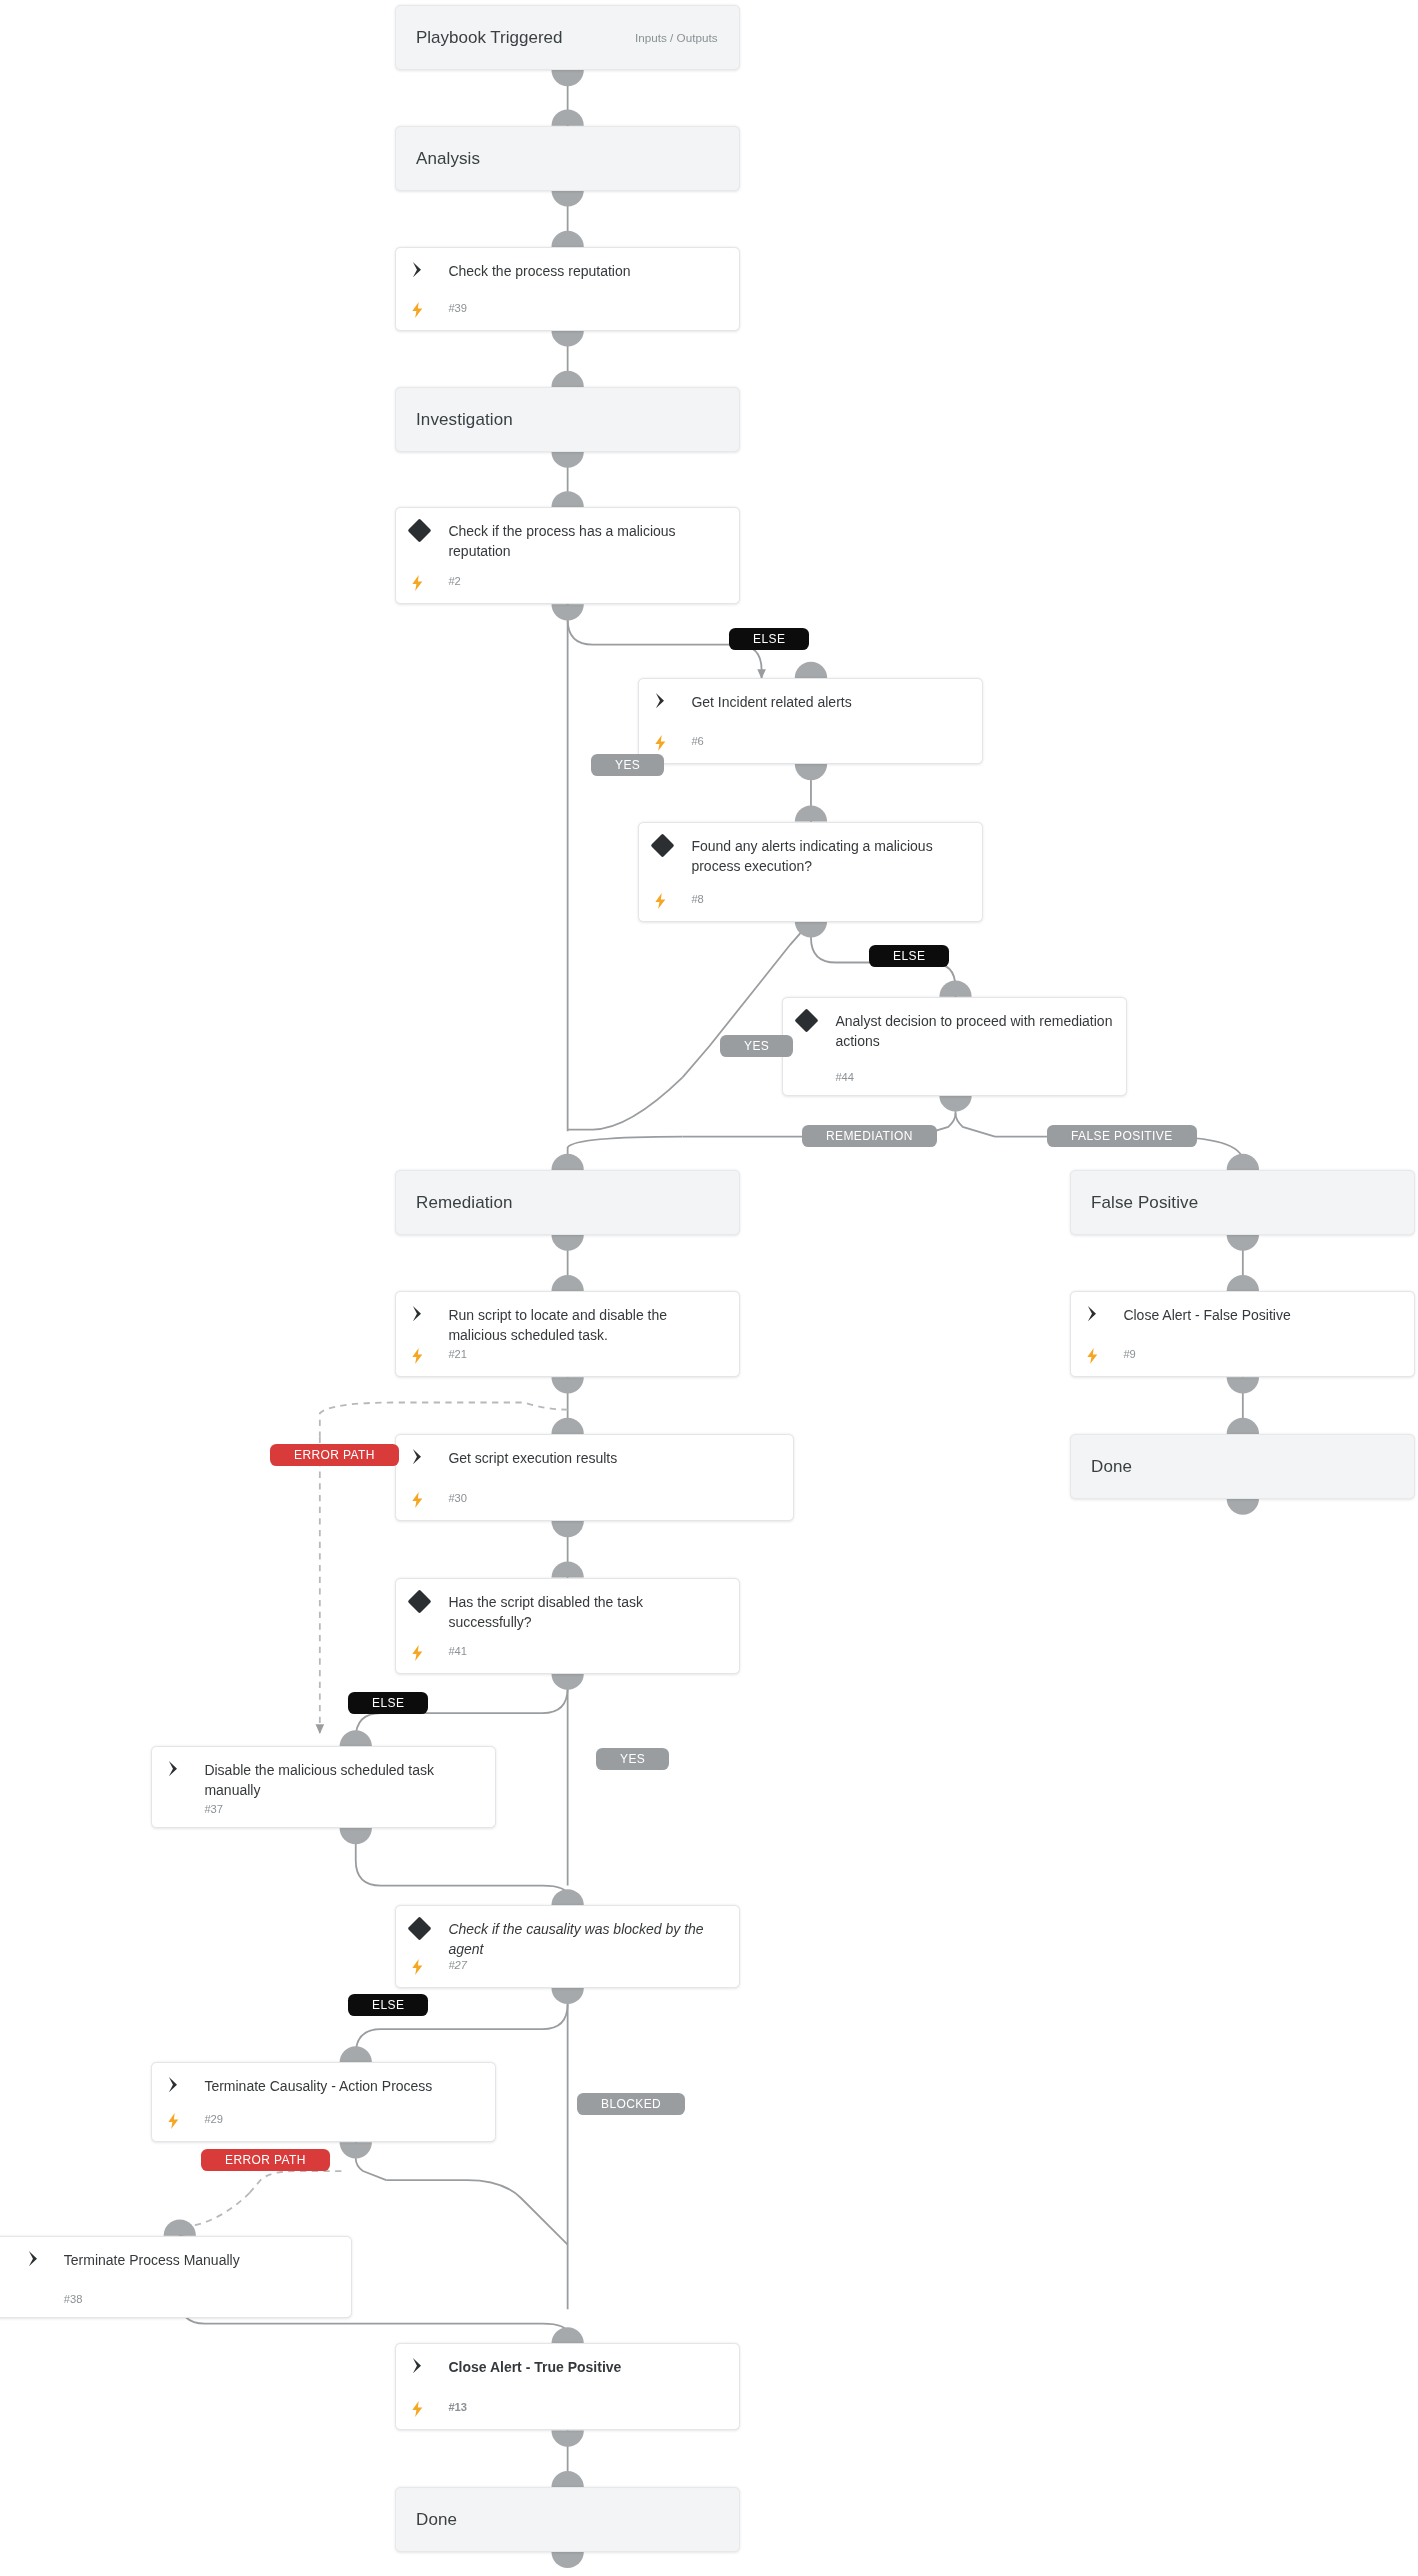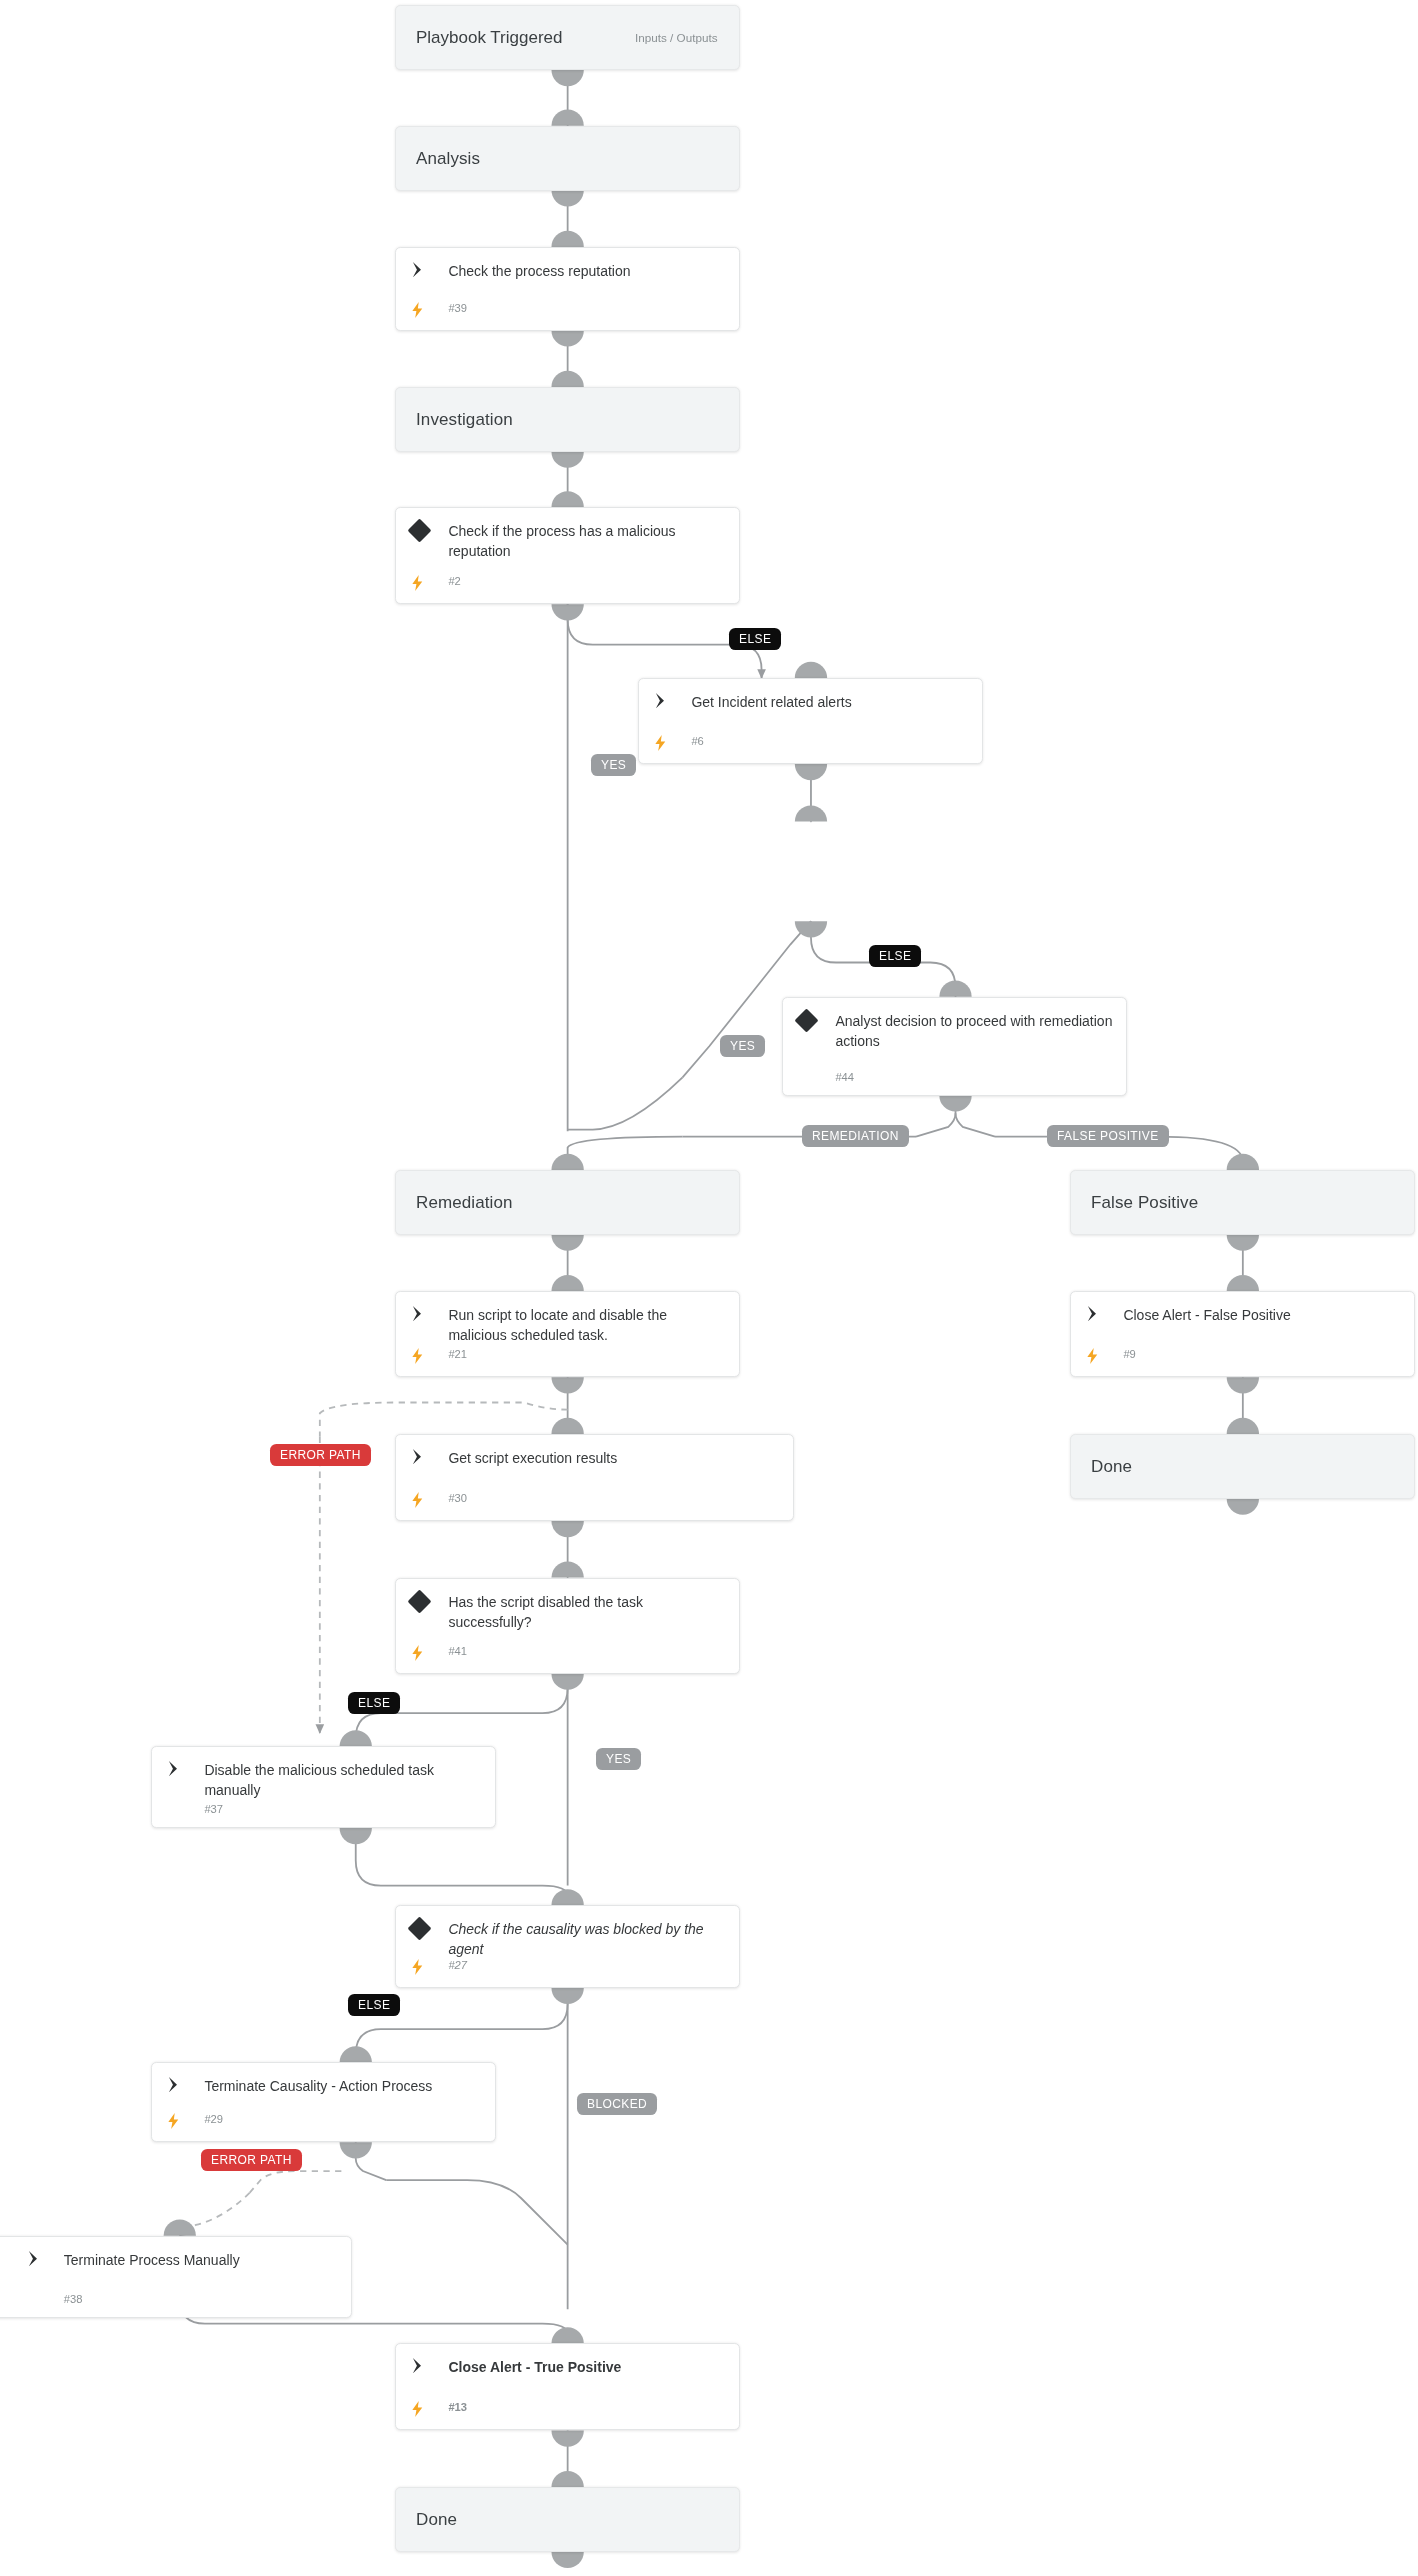--- a/index.html
+++ b/index.html
@@ -126,21 +126,21 @@
   .badge {
     position: absolute;
     box-sizing: border-box;
     height: 22.4px;
     line-height: 22.4px;
     border-radius: 6.3px;
     color: #ffffff;
     font-size: 12px;
     letter-spacing: 0.4px;
     text-align: center;
-    padding: 0 10px;
+    padding: 0 24px;
     white-space: nowrap;
   }
   .badge.dark  { background: #0c0c0c; }
   .badge.grey  { background: #9a9da0; margin-left: 48px; }
   .badge.red   { background: #d93a3a; }
 </style>
 </head>
 <body>
 
 <div id="canvas">
@@ -339,20 +339,36 @@
     <div class="task-foot">
       <span class="bolt-slot">
         <svg class="ico-bolt" viewBox="0 0 14 18">
             <path d="M8.6 0 L1.4 10 H6 L4.6 18 L12.6 7.2 H7.6 Z" fill="#f5a623"></path>
           </svg>
       </span>
       <span class="task-id">#6</span>
     </div>
   </div>
 
+  <div class="node task" style="left:638px; top:822px; width:345px; height:100px;">
+    <div class="task-row">
+      <span class="gutter">
+          <i class="ico-diamond"></i>
+        </span>
+      <span class="task-title">Found any alerts indicating a malicious process execution?</span>
+    </div>
+    <div class="task-foot">
+      <span class="bolt-slot">
+        <svg class="ico-bolt" viewBox="0 0 14 18">
+            <path d="M8.6 0 L1.4 10 H6 L4.6 18 L12.6 7.2 H7.6 Z" fill="#f5a623"></path>
+          </svg>
+      </span>
+      <span class="task-id">#8</span>
+    </div>
+  </div>
 
   <div class="node task" style="left:782px; top:997px; width:345px; height:99px;">
     <div class="task-row">
       <span class="gutter">
           <i class="ico-diamond"></i>
         </span>
       <span class="task-title">Analyst decision to proceed with remediation actions</span>
     </div>
     <div class="task-foot">
       <span class="bolt-slot"></span>

